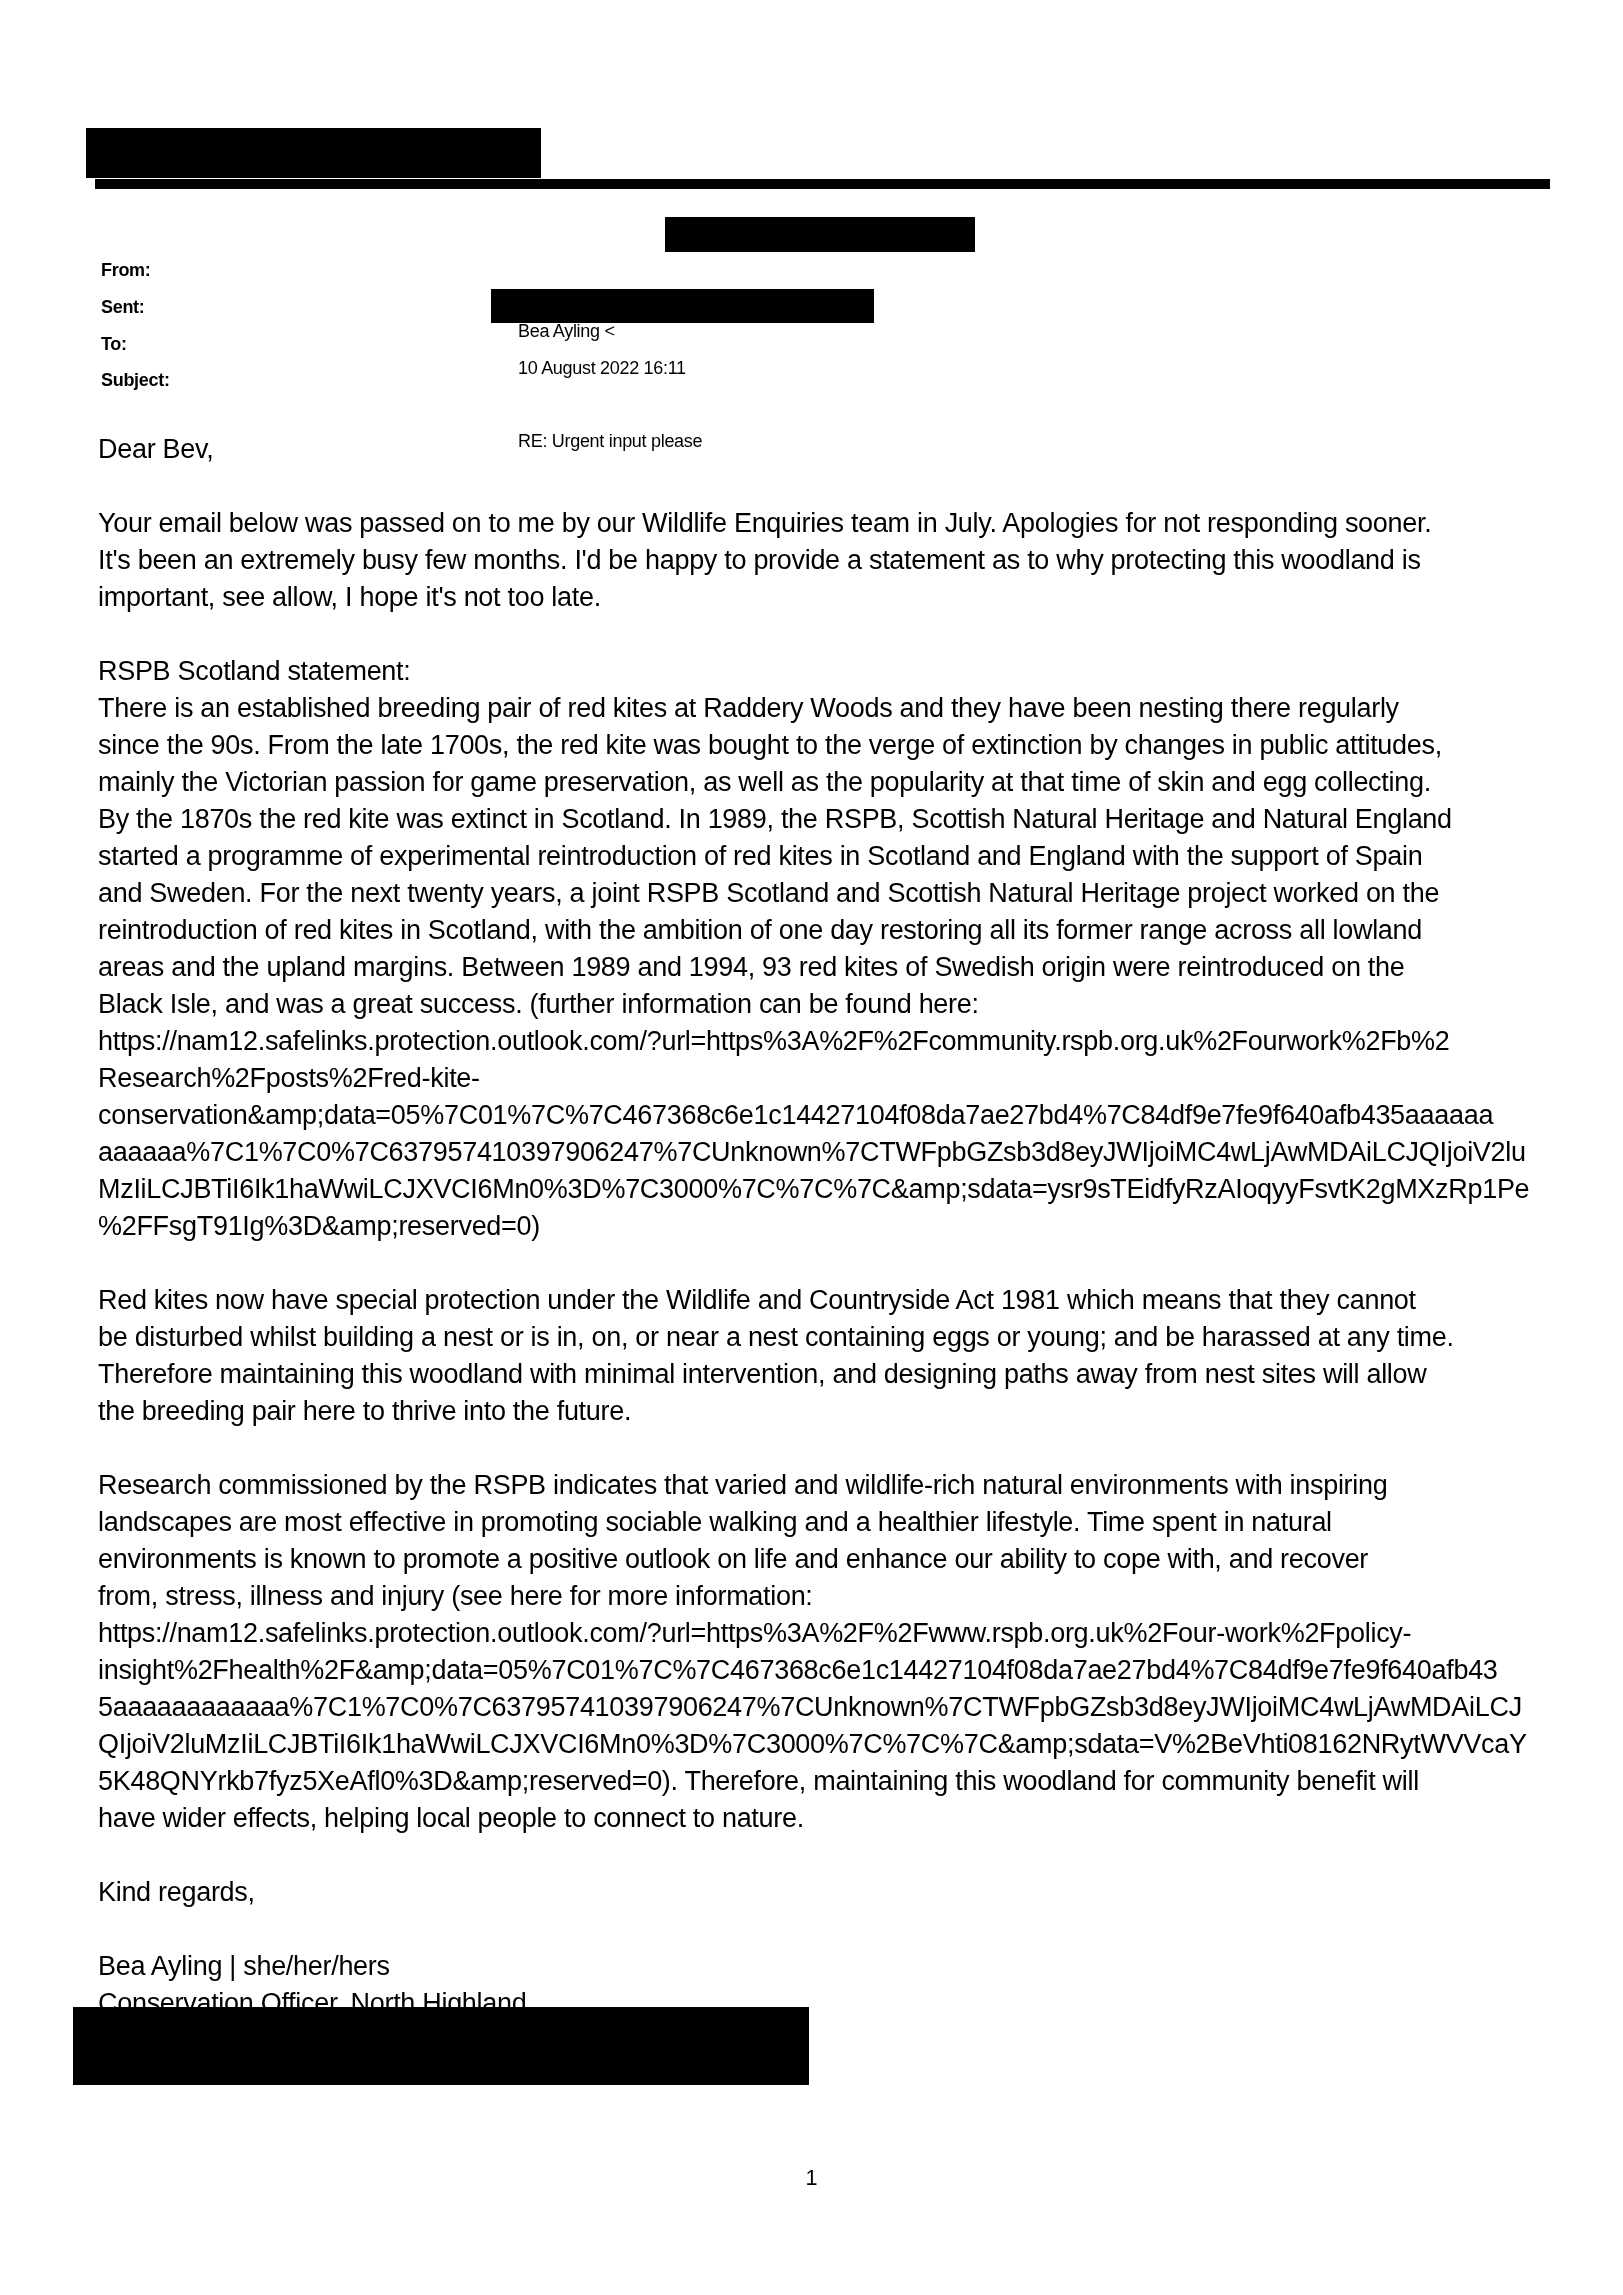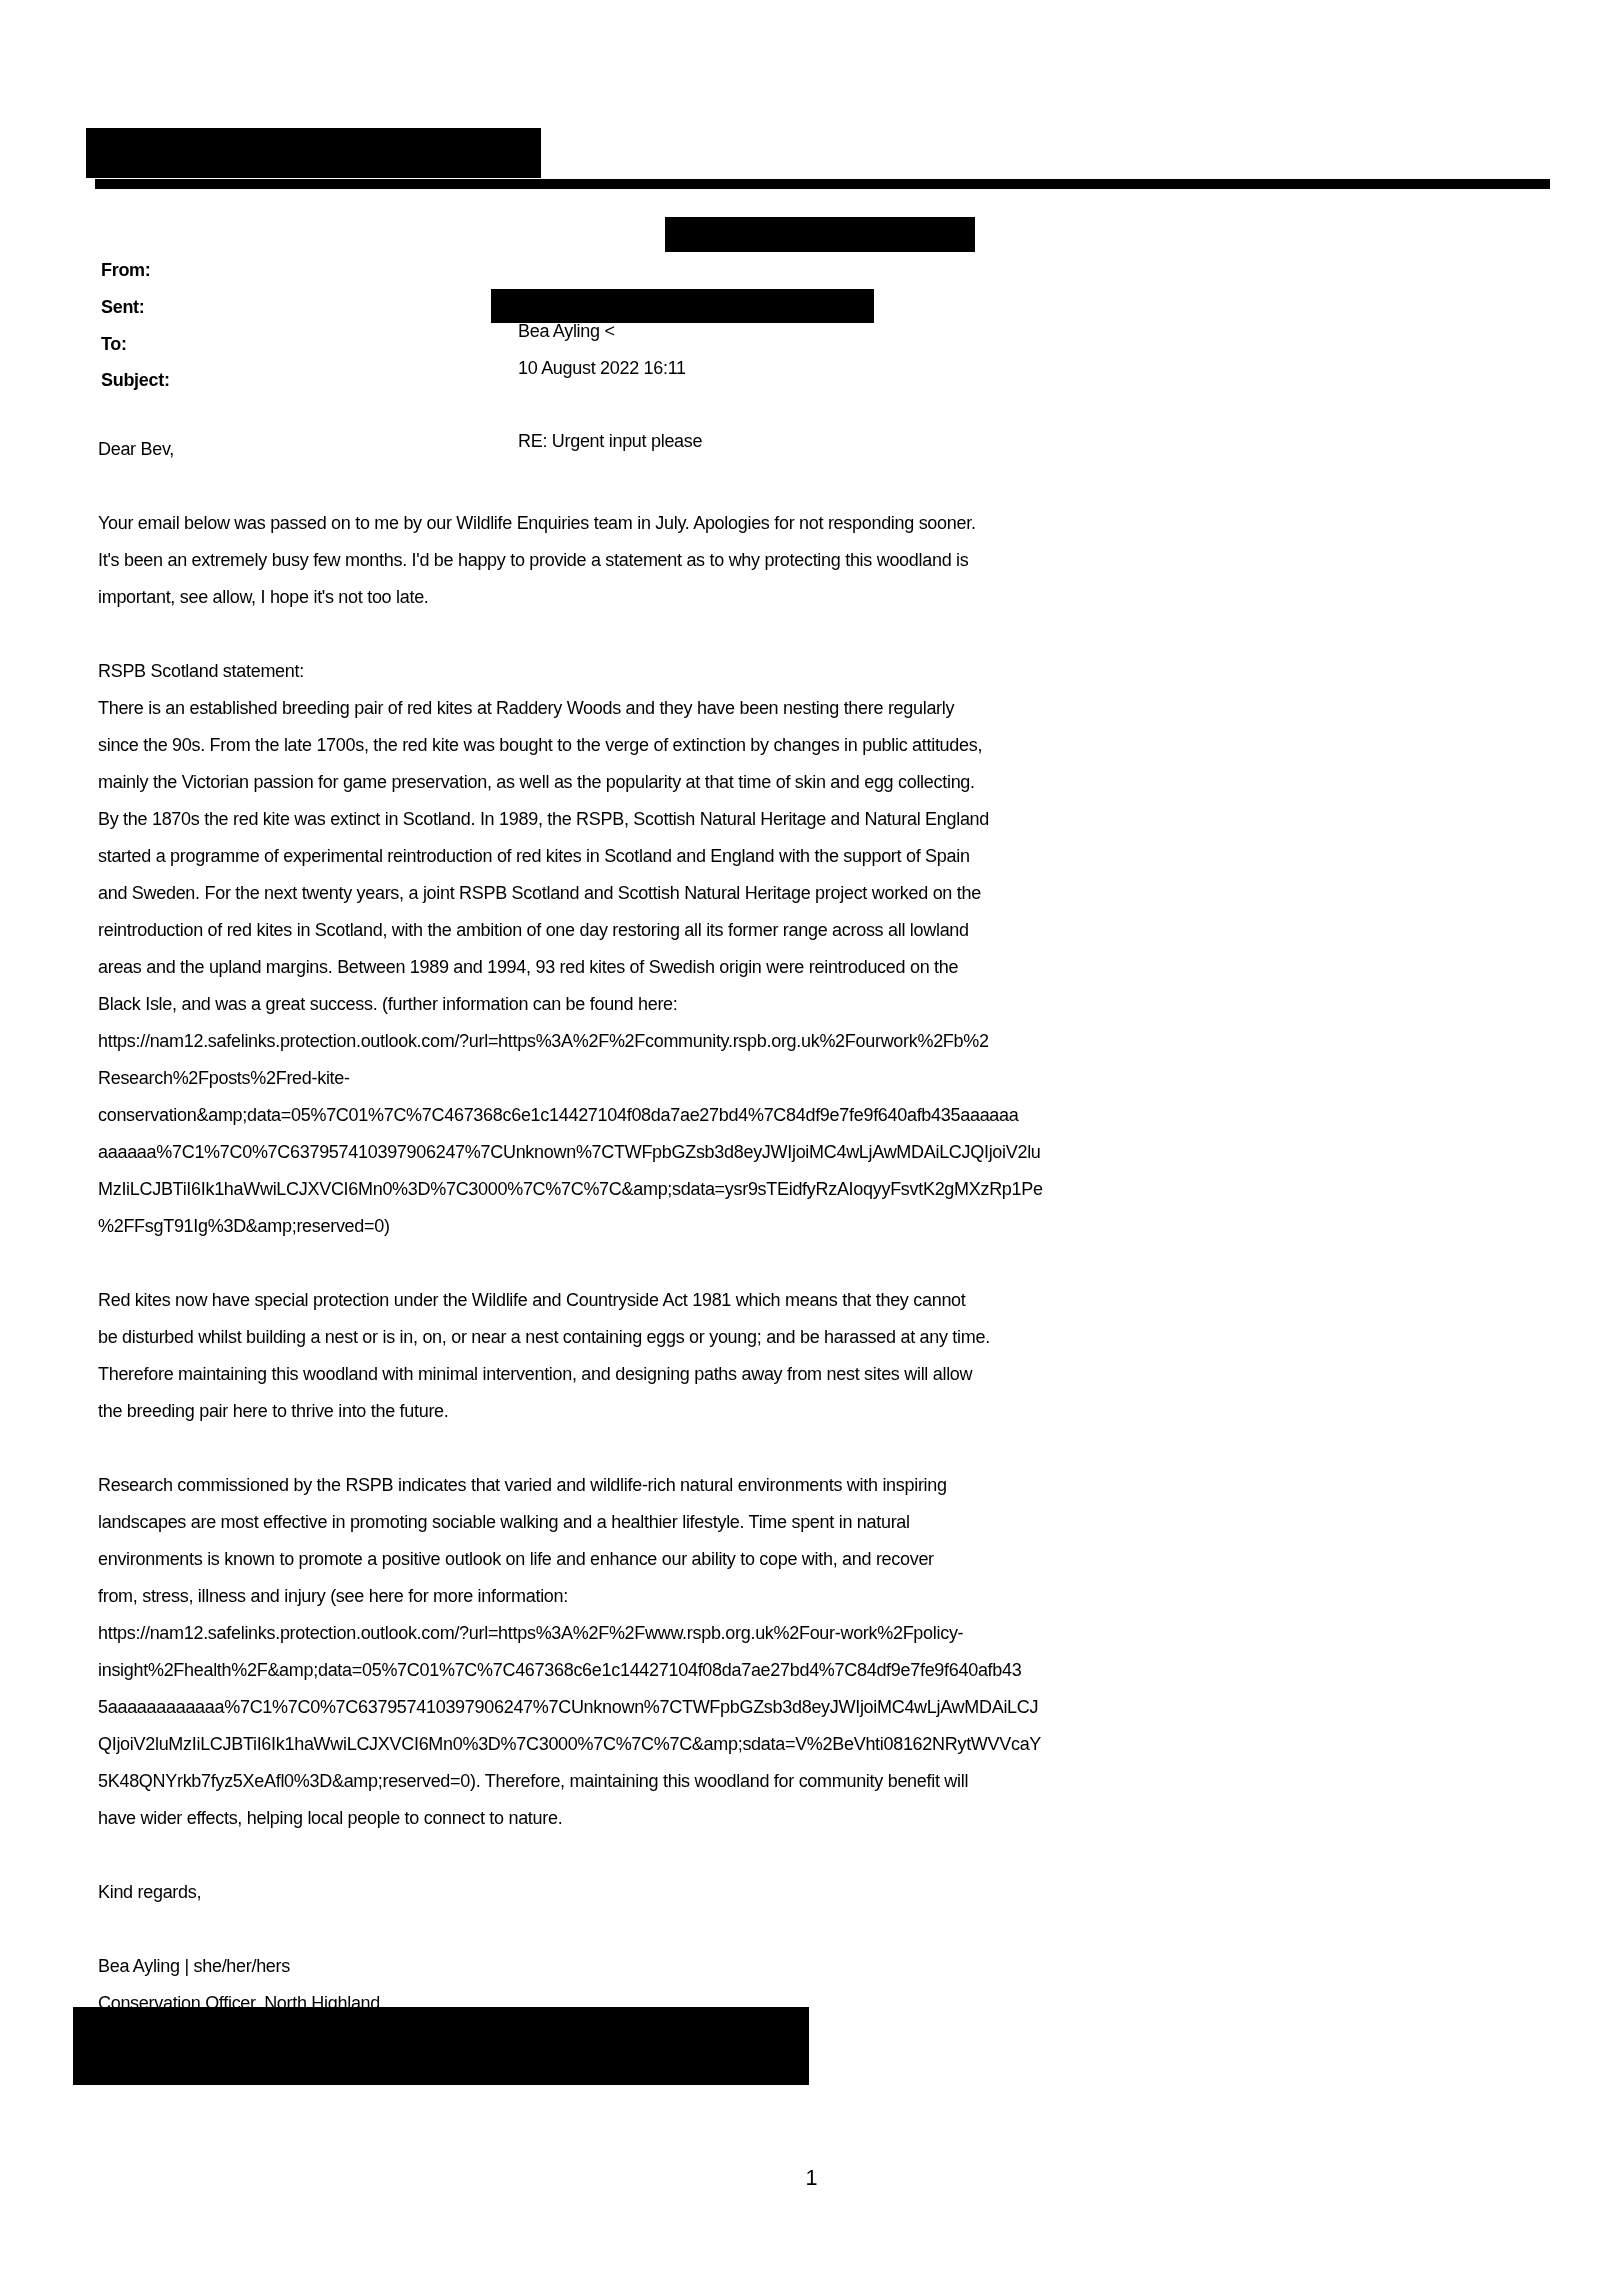--- a/index.html
+++ b/index.html
@@ -35,21 +35,21 @@
   .row-subject { top: 325px; padding-left: 12px; }
 
   .body {
     position: absolute;
     left: 98px; top: 431px;
     width: 1479px;
   }
   .line {
     height: 37px;
     line-height: 37px;
-    font-size: 18px;
+    font-size: 27px;
     letter-spacing: -0.3px;
     white-space: pre;
     overflow: visible;
   }
   .pagenum {
     position: absolute;
     left: 0; top: 2165px;
     width: 1623px;
     text-align: center;
     font-size: 21.6px;

